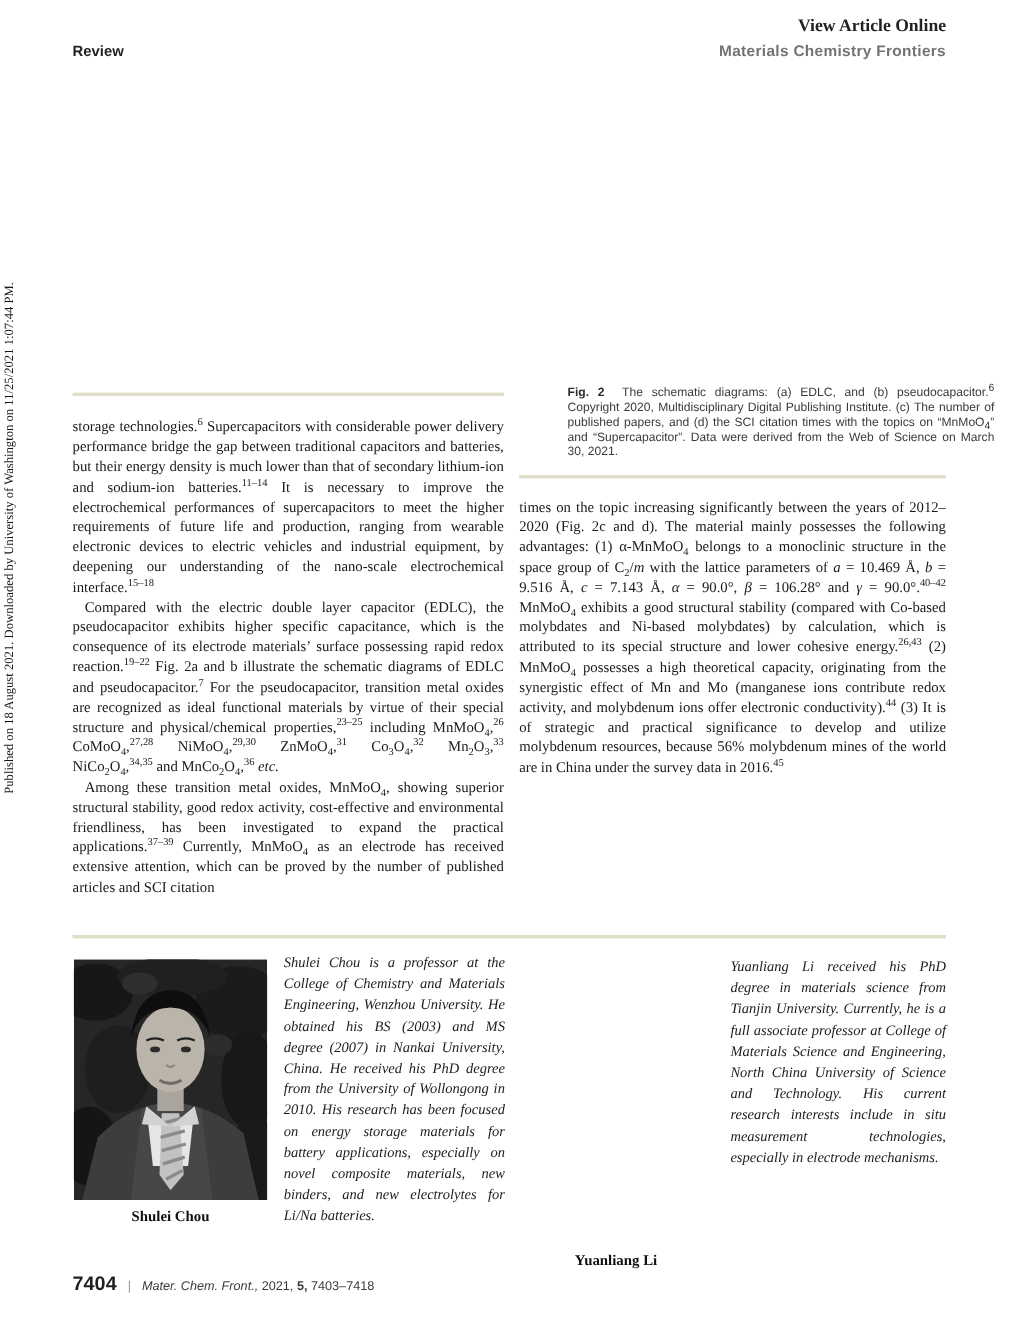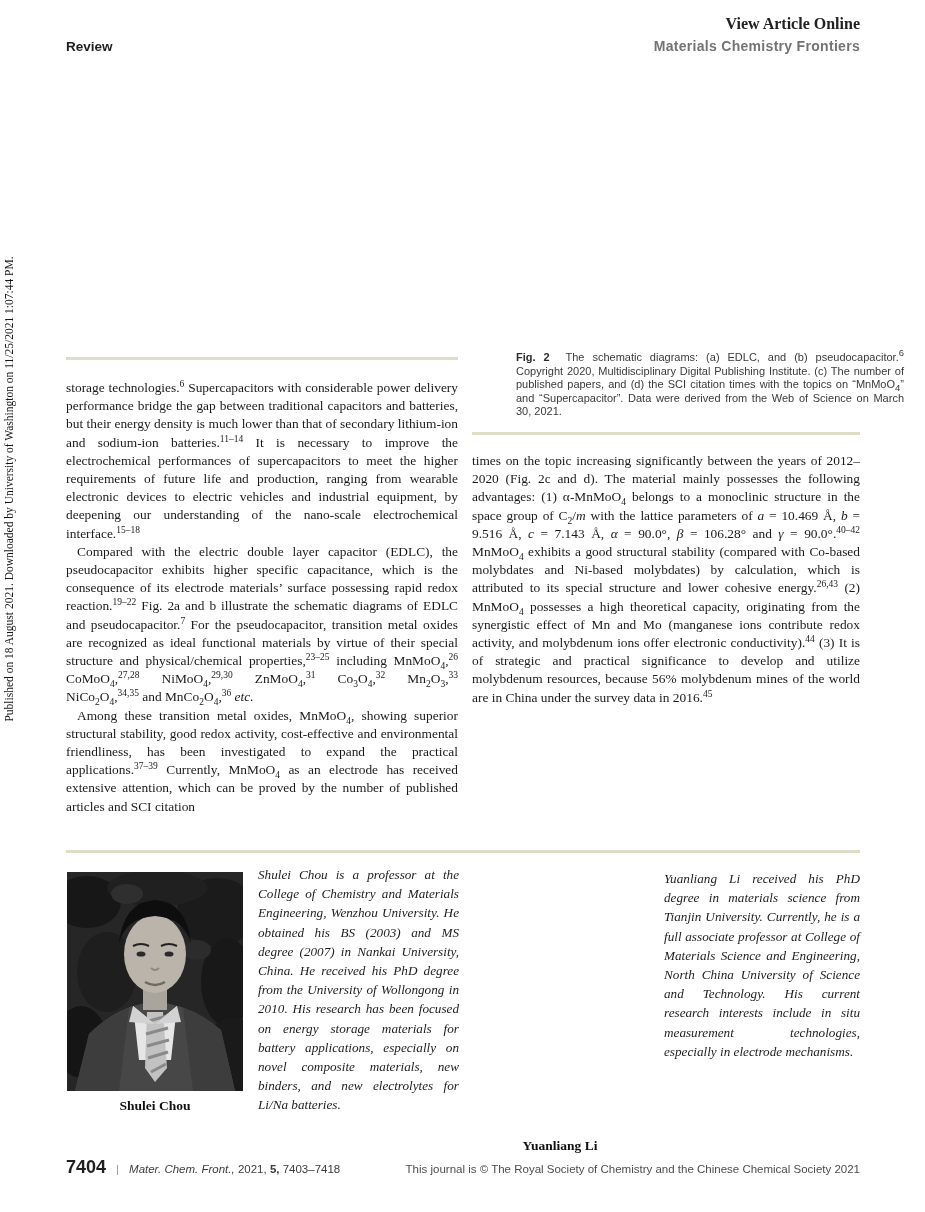--- a/index.html
+++ b/index.html
@@ -148,16 +148,15 @@
 
   <div class="footer">
     <span class="page-num">7404</span>
     <span class="sep">|</span>
     <span class="citation">
       <span class="jabbr">Mater. Chem. Front.,</span>
       <span>2021,</span>
       <span class="vol">5,</span>
       <span>7403–7418</span>
     </span>
-    <span class="copyright">This journal is © The Royal Society of Chemistry and the Chinese Chemical Society 2021</span>
   </div>
 
 </div>
 
 </body></html>

